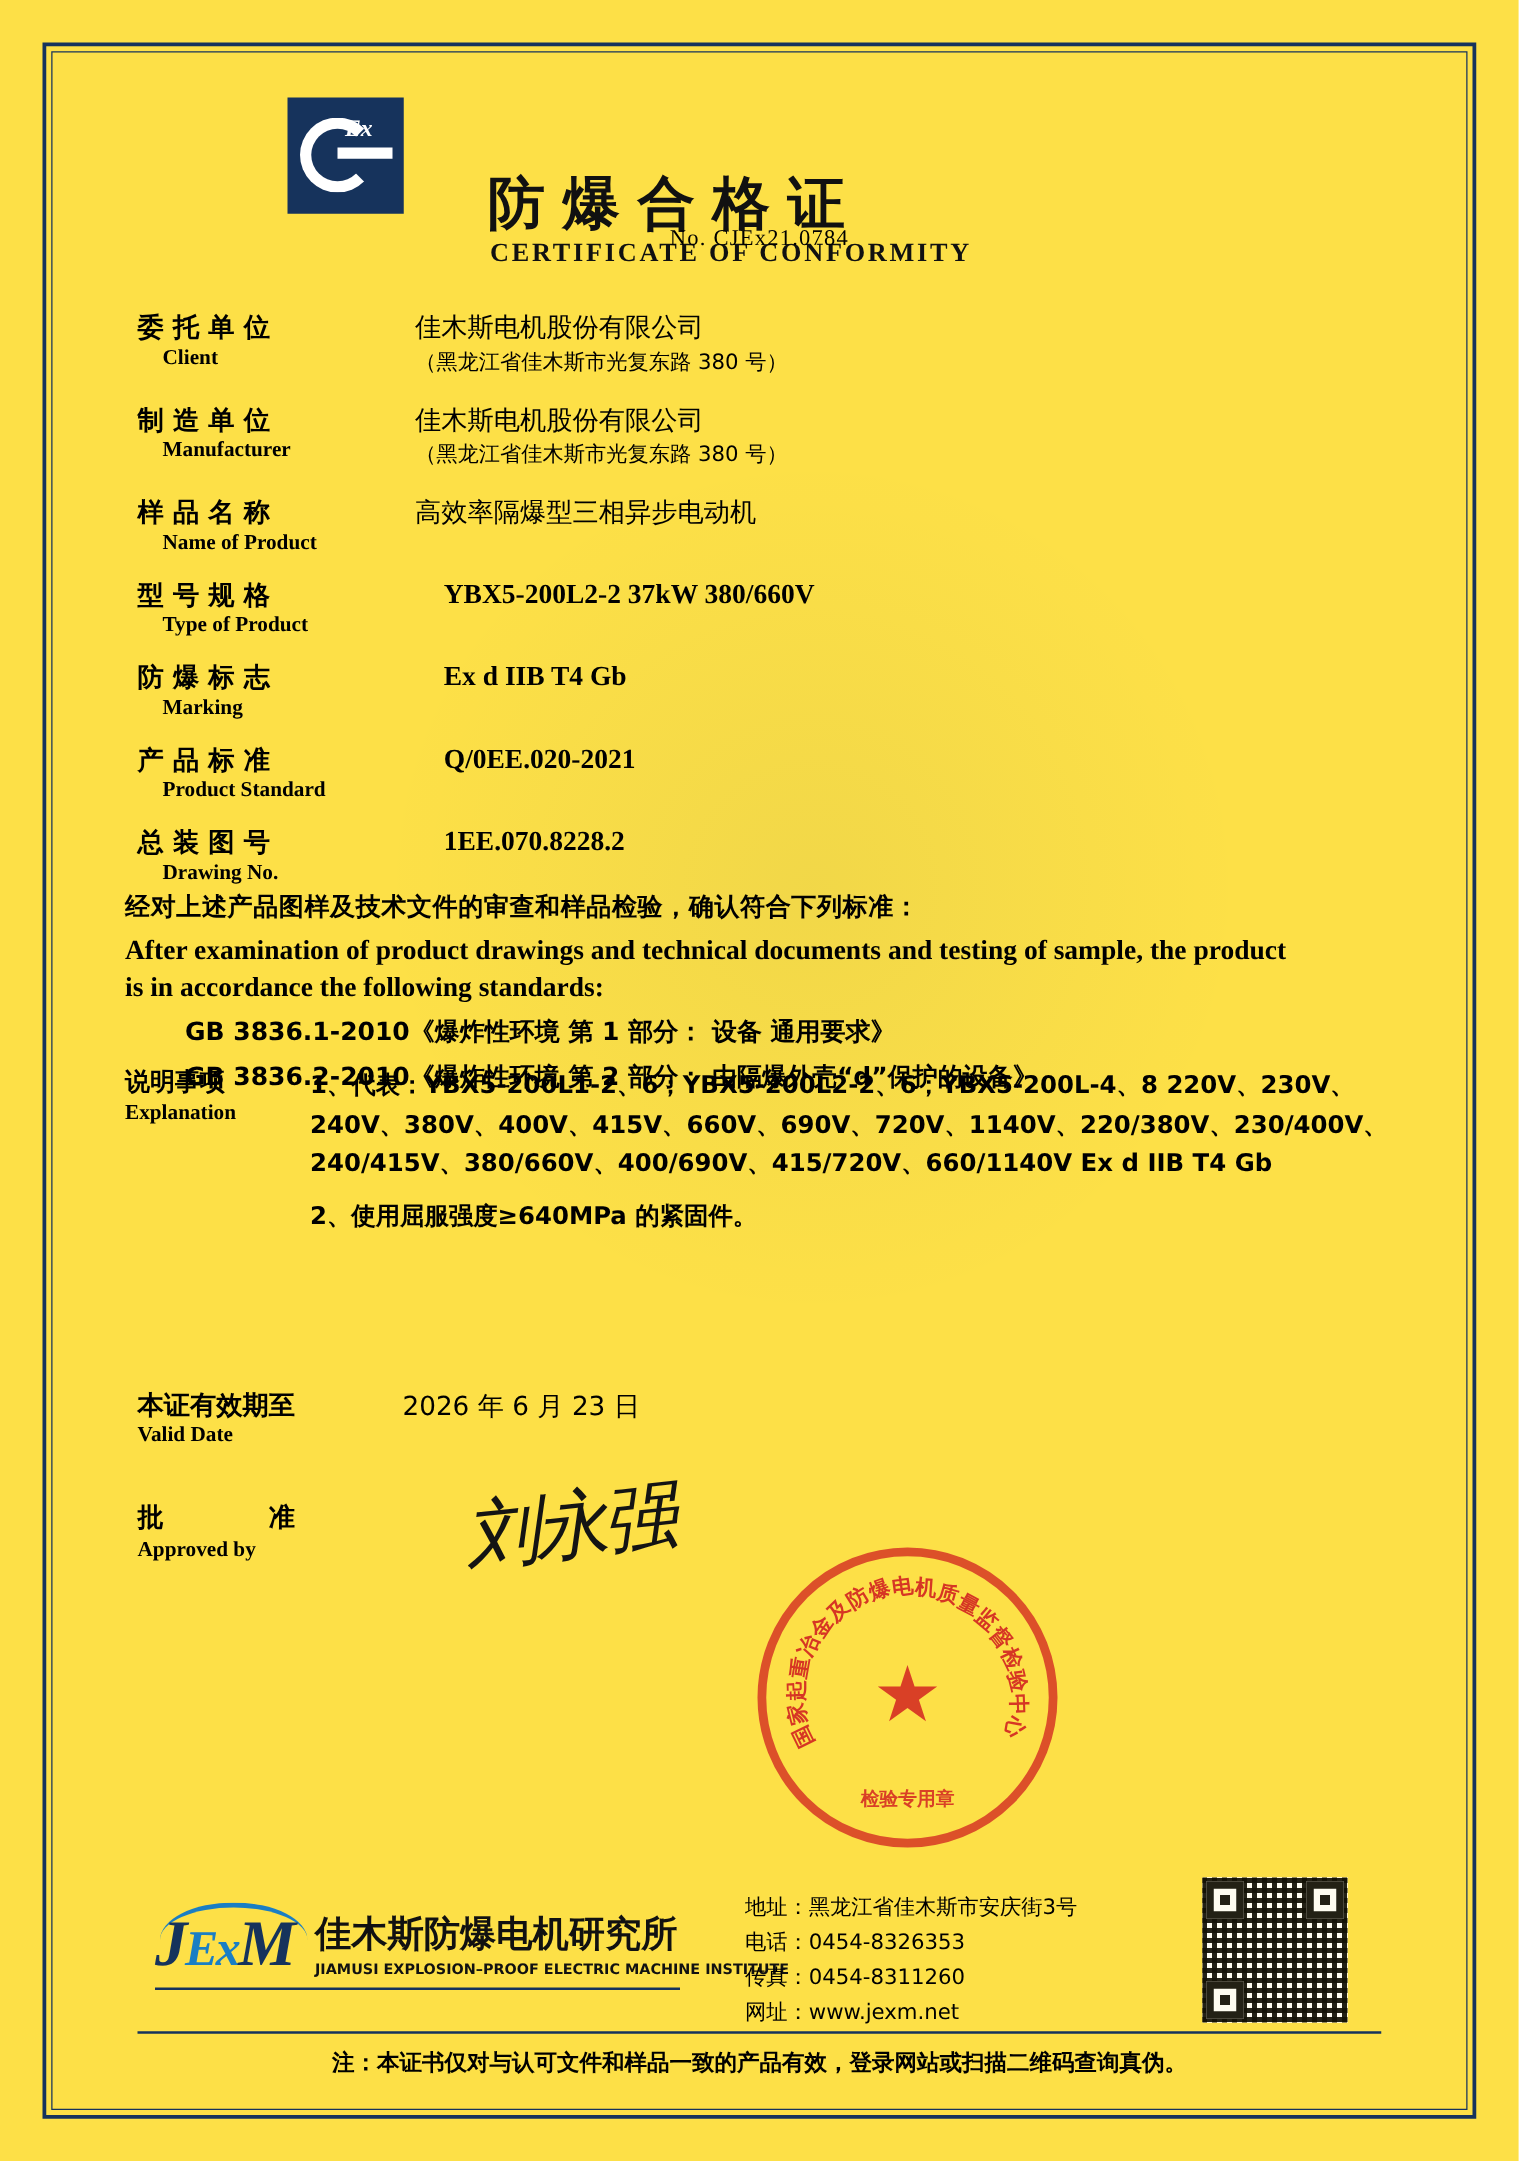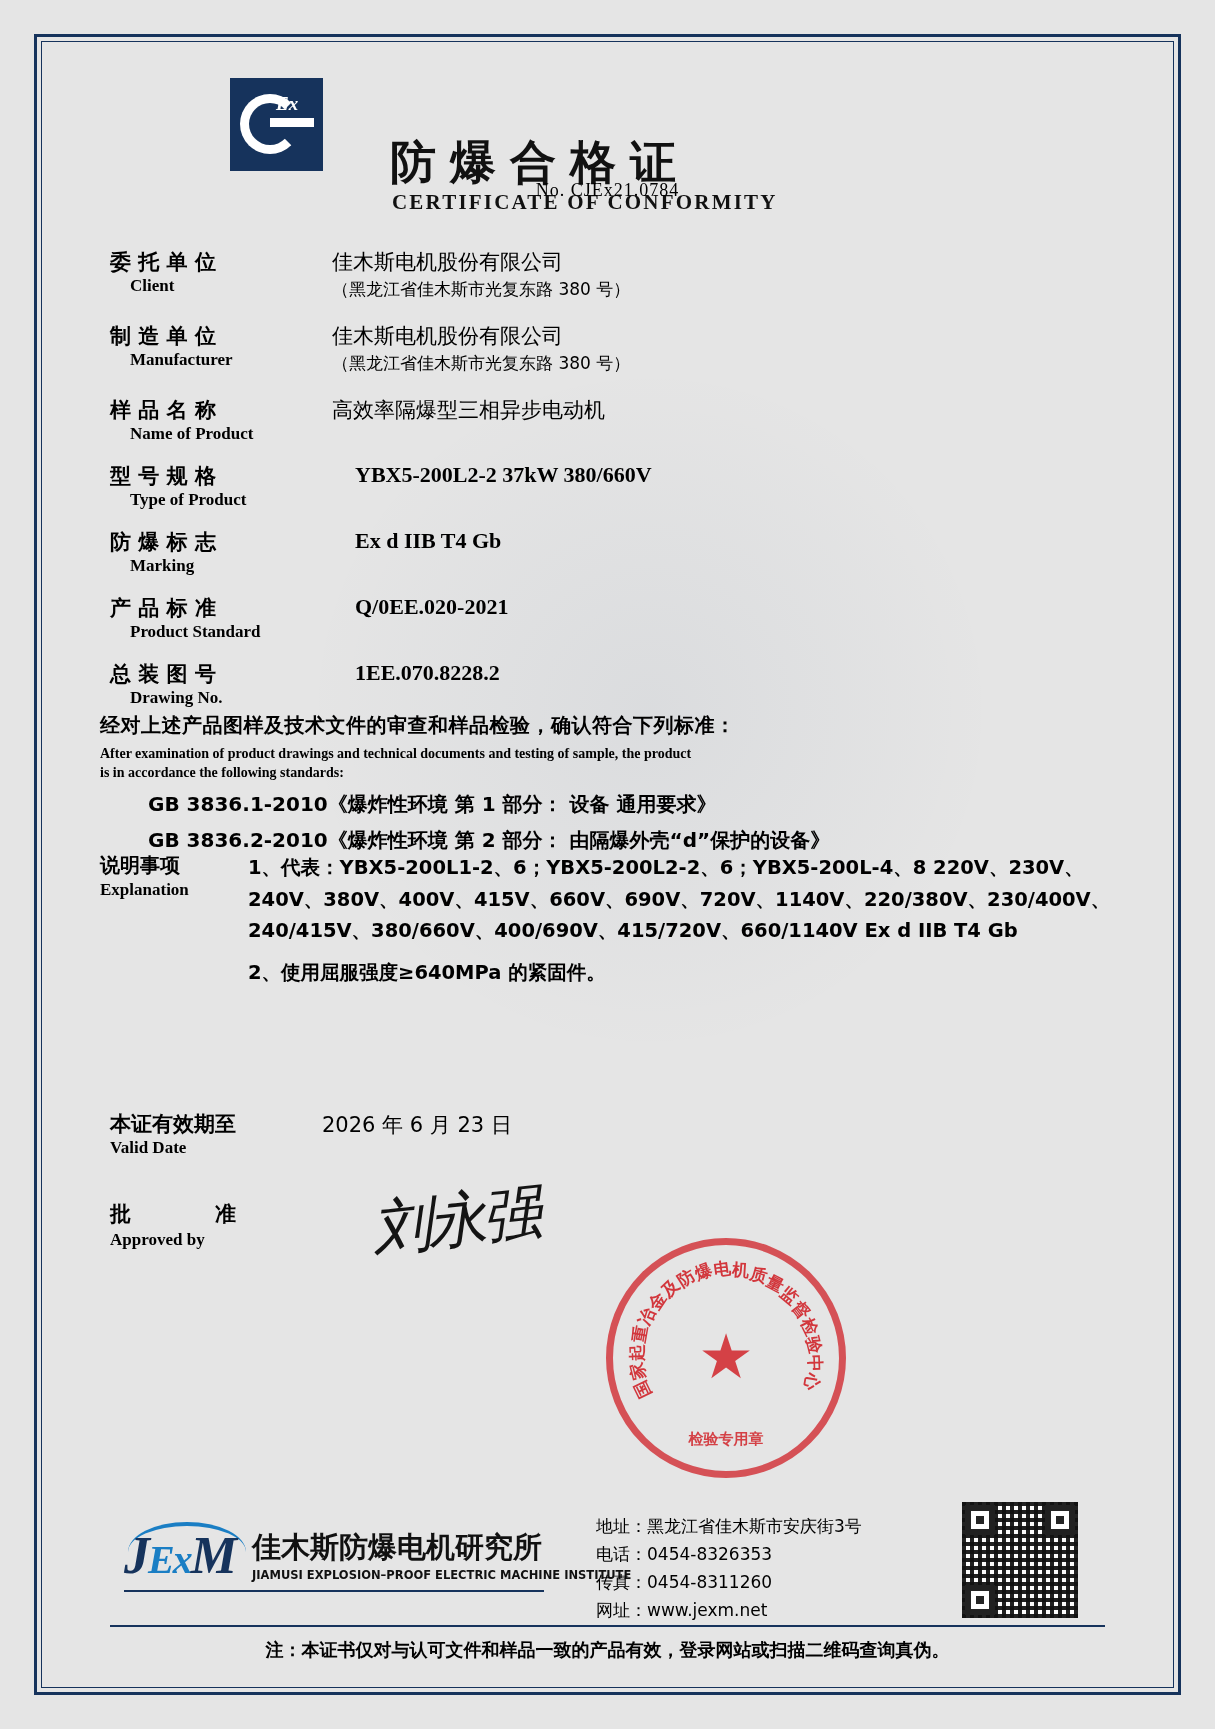--- a/index.html
+++ b/index.html
@@ -8,21 +8,21 @@
     background: #ffffff;
   }
   body {
     font-family: "Liberation Serif", serif;
     color: #000;
   }
   .page {
     position: relative;
     width: 1215px;
     height: 1729px;
-    background: #e5e5e5;
+    background: #fde047;
     overflow: hidden;
   }
   .outer-border {
     position: absolute;
     left: 34px;
     top: 34px;
     width: 1147px;
     height: 1661px;
     border: 3px solid #16335c;
     box-sizing: border-box;
@@ -181,21 +181,21 @@
     width: 1010px;
   }
   .stmt-cn {
     font-size: 20px;
     font-weight: bold;
     font-family: "DejaVu Sans", sans-serif;
     letter-spacing: 0.5px;
   }
   .stmt-en {
     margin-top: 6px;
-    font-size: 14px;
+    font-size: 22px;
     font-weight: bold;
     line-height: 1.35;
   }
   .std-line {
     margin-top: 6px;
     margin-left: 48px;
     font-size: 20px;
     font-weight: bold;
     font-family: "DejaVu Sans", sans-serif;
     line-height: 1.5;

